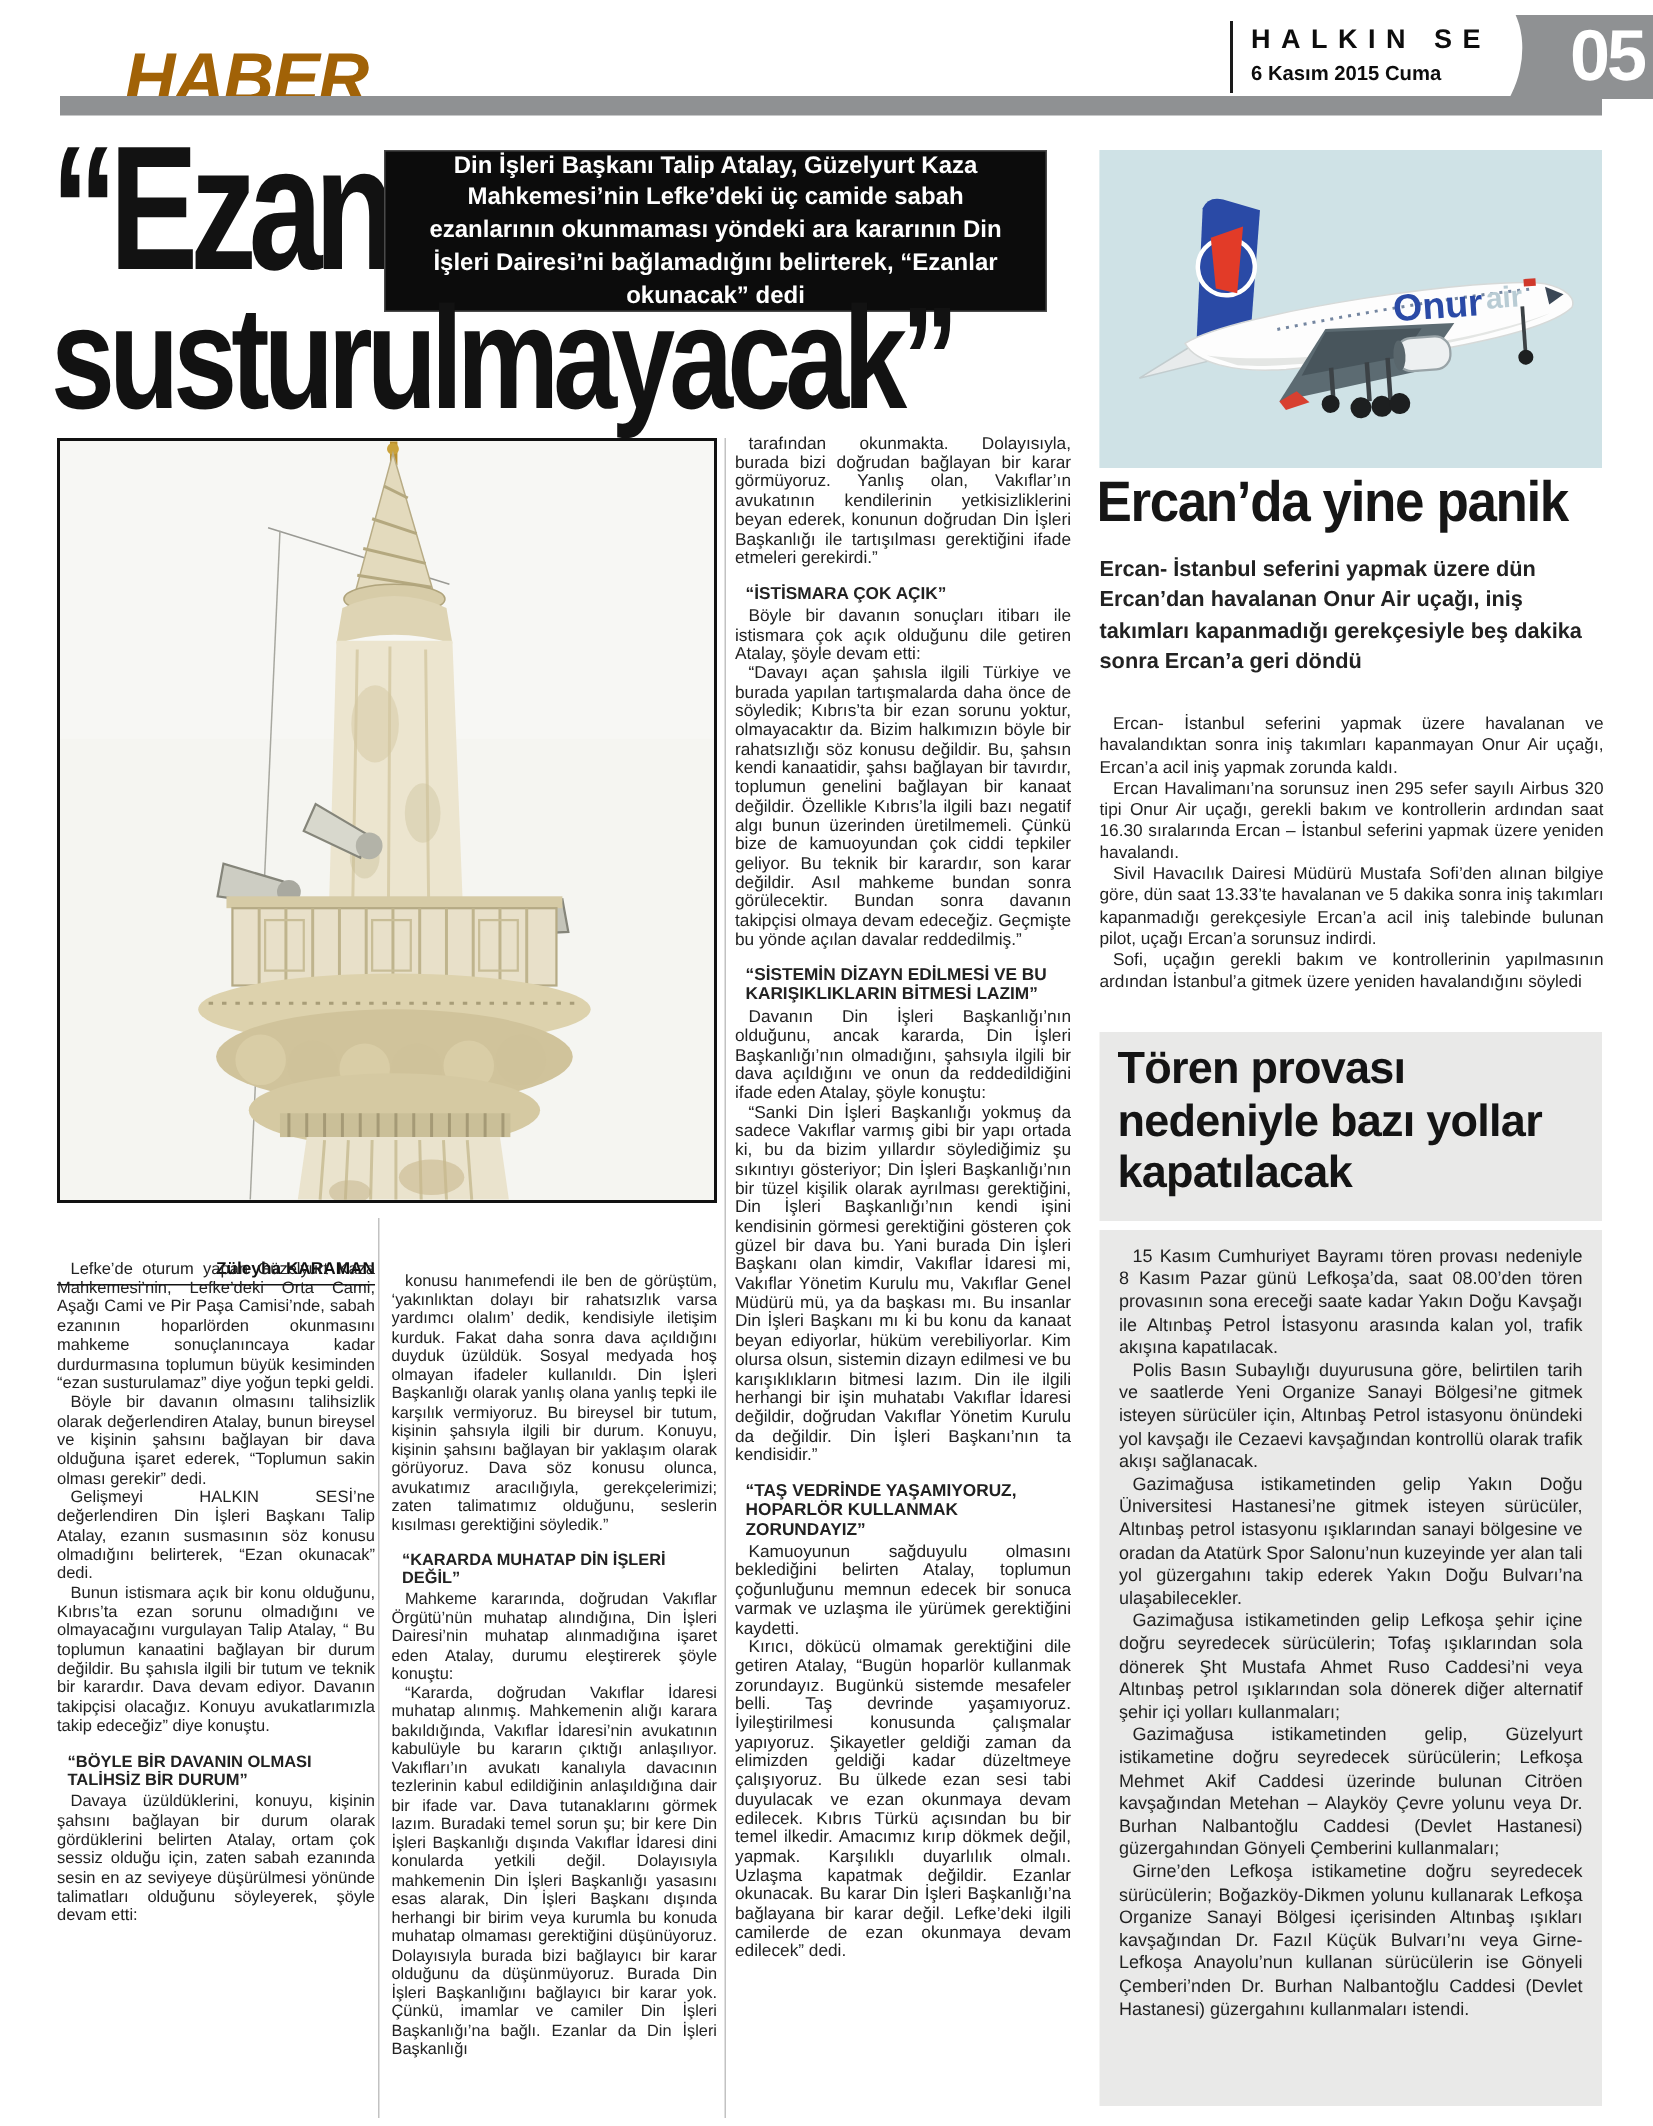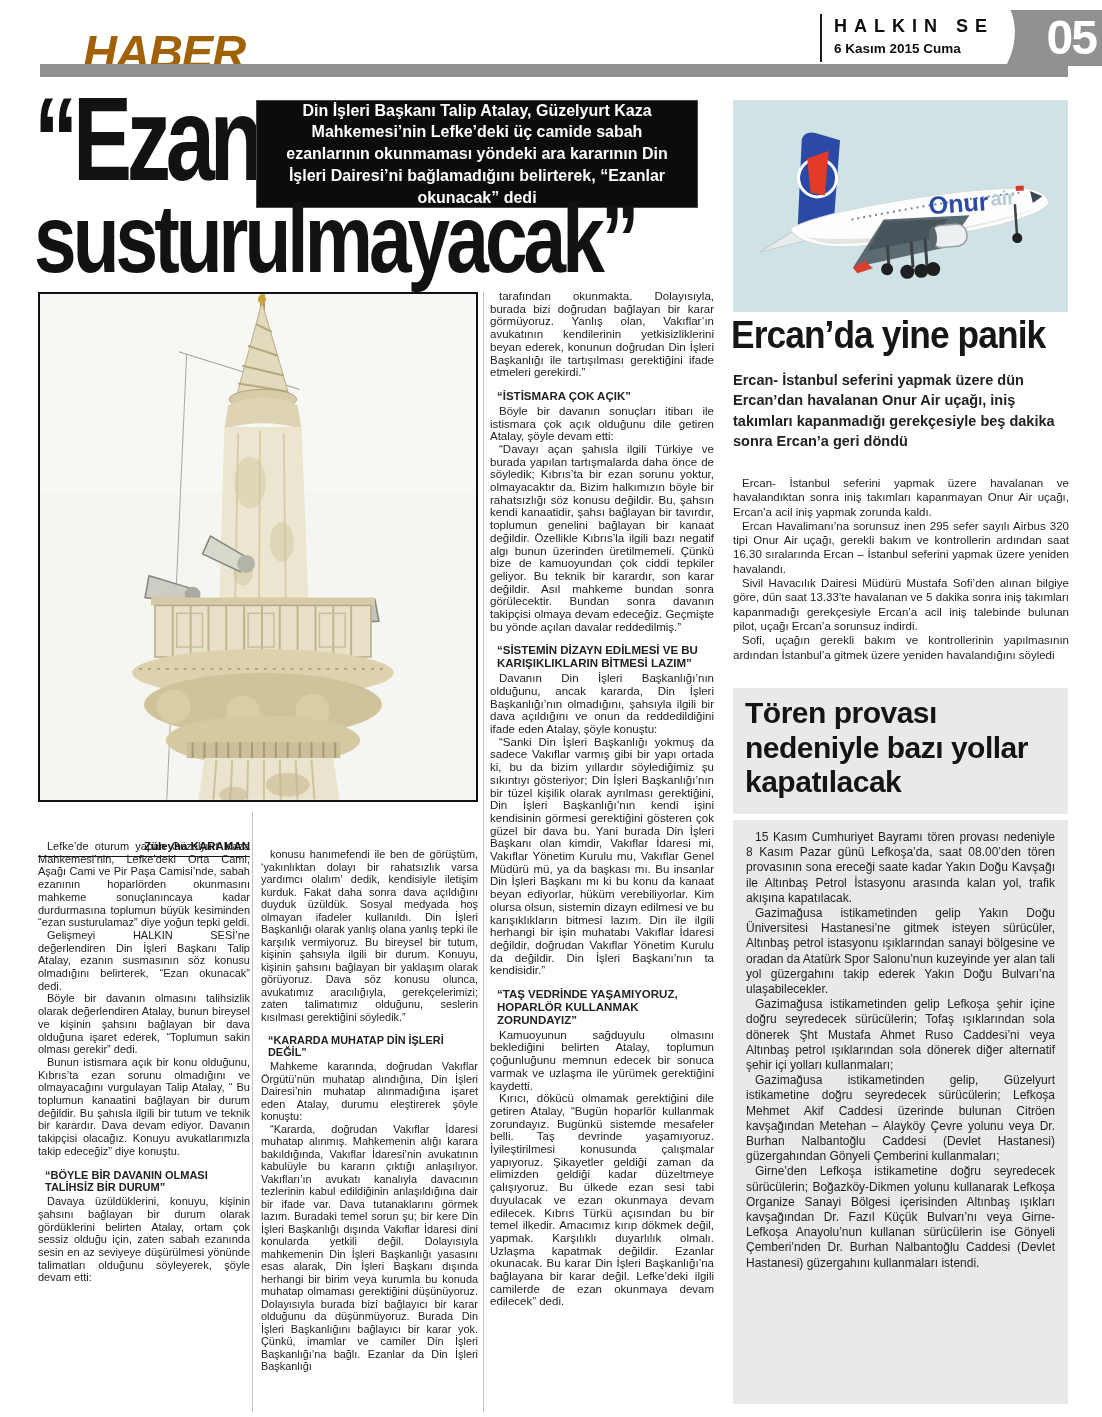--- a/index.html
+++ b/index.html
@@ -138,22 +138,22 @@
     </svg>
   </figure>
 
   <div class="abs caption-row">Züleyha KARAMAN</div>
 
   <div class="vrule vr1"></div>
   <div class="vrule vr2"></div>
 
   <div class="col col1">
     <div class="para">Lefke’de oturum yapan Güzelyurt Kaza Mahkemesi’nin, Lefke’deki Orta Cami, Aşağı Cami ve Pir Paşa Camisi’nde, sabah ezanının hoparlörden okunmasını mahkeme sonuçlanıncaya kadar durdurmasına toplumun büyük kesiminden “ezan susturulamaz” diye yoğun tepki geldi.</div>
+    <div class="para">Böyle bir davanın olmasını talihsizlik olarak değerlendiren Atalay, bunun bireysel ve kişinin şahsını bağlayan bir dava olduğuna işaret ederek, “Toplumun sakin olması gerekir” dedi.</div>
     <div class="para">Gelişmeyi HALKIN SESİ’ne değerlendiren Din İşleri Başkanı Talip Atalay, ezanın susmasının söz konusu olmadığını belirterek, “Ezan okunacak” dedi.</div>
-    <div class="para">Böyle bir davanın olmasını talihsizlik olarak değerlendiren Atalay, bunun bireysel ve kişinin şahsını bağlayan bir dava olduğuna işaret ederek, “Toplumun sakin olması gerekir” dedi.</div>
     <div class="para">Bunun istismara açık bir konu olduğunu, Kıbrıs’ta ezan sorunu olmadığını ve olmayacağını vurgulayan Talip Atalay, “ Bu toplumun kanaatini bağlayan bir durum değildir. Bu şahısla ilgili bir tutum ve teknik bir karardır. Dava devam ediyor. Davanın takipçisi olacağız. Konuyu avukatlarımızla takip edeceğiz” diye konuştu.</div>
     <div class="subhead">“BÖYLE BİR DAVANIN OLMASI TALİHSİZ BİR DURUM”</div>
     <div class="para">Davaya üzüldüklerini, konuyu, kişinin şahsını bağlayan bir durum olarak gördüklerini belirten Atalay, ortam çok sessiz olduğu için, zaten sabah ezanında sesin en az seviyeye düşürülmesi yönünde talimatları olduğunu söyleyerek, şöyle devam etti:</div>
   </div>
 
   <div class="col col2">
     <div class="para">konusu hanımefendi ile ben de görüştüm, ‘yakınlıktan dolayı bir rahatsızlık varsa yardımcı olalım’ dedik, kendisiyle iletişim kurduk. Fakat daha sonra dava açıldığını duyduk üzüldük. Sosyal medyada hoş olmayan ifadeler kullanıldı. Din İşleri Başkanlığı olarak yanlış olana yanlış tepki ile karşılık vermiyoruz. Bu bireysel bir tutum, kişinin şahsıyla ilgili bir durum. Konuyu, kişinin şahsını bağlayan bir yaklaşım olarak görüyoruz. Dava söz konusu olunca, avukatımız aracılığıyla, gerekçelerimizi; zaten talimatımız olduğunu, seslerin kısılması gerektiğini söyledik.”</div>
     <div class="subhead">“KARARDA MUHATAP DİN İŞLERİ DEĞİL”</div>
     <div class="para">Mahkeme kararında, doğrudan Vakıflar Örgütü’nün muhatap alındığına, Din İşleri Dairesi’nin muhatap alınmadığına işaret eden Atalay,  durumu eleştirerek şöyle konuştu:</div>
     <div class="para">“Kararda, doğrudan Vakıflar İdaresi muhatap alınmış. Mahkemenin alığı karara bakıldığında, Vakıflar İdaresi’nin avukatının kabulüyle bu kararın çıktığı anlaşılıyor. Vakıfları’ın avukatı kanalıyla davacının tezlerinin kabul edildiğinin anlaşıldığına dair bir ifade var. Dava tutanaklarını görmek lazım. Buradaki temel sorun şu; bir kere Din İşleri Başkanlığı dışında Vakıflar İdaresi dini konularda yetkili değil. Dolayısıyla mahkemenin Din İşleri Başkanlığı yasasını esas alarak, Din İşleri Başkanı dışında herhangi bir birim veya kurumla bu konuda muhatap olmaması gerektiğini düşünüyoruz. Dolayısıyla burada bizi bağlayıcı bir karar olduğunu da düşünmüyoruz. Burada Din İşleri Başkanlığını bağlayıcı bir karar yok. Çünkü, imamlar ve camiler Din İşleri Başkanlığı’na bağlı. Ezanlar da Din İşleri Başkanlığı</div>
@@ -220,19 +220,20 @@
     <div class="para">Ercan Havalimanı’na sorunsuz inen 295 sefer sayılı Airbus 320 tipi Onur Air uçağı, gerekli bakım ve kontrollerin ardından saat 16.30 sıralarında Ercan – İstanbul seferini yapmak üzere yeniden havalandı.</div>
     <div class="para">Sivil Havacılık Dairesi Müdürü Mustafa Sofi’den alınan bilgiye göre, dün saat 13.33’te havalanan ve 5 dakika sonra iniş takımları kapanmadığı gerekçesiyle Ercan’a acil iniş talebinde bulunan pilot, uçağı Ercan’a sorunsuz indirdi.</div>
     <div class="para">Sofi, uçağın gerekli bakım ve kontrollerinin yapılmasının ardından İstanbul’a gitmek üzere yeniden havalandığını söyledi</div>
   </div>
 
   <section class="abs toren-hl-box">
     <h2 class="toren-hl">Tören provası nedeniyle bazı yollar kapatılacak</h2>
   </section>
   <section class="abs toren-body">
     <div class="para">15 Kasım Cumhuriyet Bayramı tören provası nedeniyle 8 Kasım Pazar günü Lefkoşa’da, saat 08.00’den tören provasının sona ereceği saate kadar Yakın Doğu Kavşağı ile Altınbaş Petrol İstasyonu arasında kalan yol, trafik akışına kapatılacak.</div>
+    <div class="para">Polis Basın Subaylığı duyurusuna göre, belirtilen tarih ve saatlerde Yeni Organize Sanayi Bölgesi’ne gitmek isteyen sürücüler için, Altınbaş Petrol istasyonu önündeki yol kavşağı ile Cezaevi kavşağından kontrollü olarak trafik akışı sağlanacak.</div>
     <div class="para">Gazimağusa istikametinden gelip Yakın Doğu Üniversitesi Hastanesi’ne gitmek isteyen sürücüler, Altınbaş petrol istasyonu ışıklarından sanayi bölgesine ve oradan da Atatürk Spor Salonu’nun kuzeyinde yer alan tali yol güzergahını takip ederek Yakın Doğu Bulvarı’na ulaşabilecekler.</div>
     <div class="para">Gazimağusa istikametinden gelip Lefkoşa şehir içine doğru seyredecek sürücülerin; Tofaş ışıklarından sola dönerek Şht Mustafa Ahmet Ruso Caddesi’ni veya Altınbaş petrol ışıklarından sola dönerek diğer alternatif şehir içi yolları kullanmaları;</div>
     <div class="para">Gazimağusa istikametinden gelip, Güzelyurt istikametine doğru seyredecek sürücülerin; Lefkoşa Mehmet Akif Caddesi üzerinde bulunan Citröen kavşağından Metehan – Alayköy Çevre yolunu veya Dr. Burhan Nalbantoğlu Caddesi (Devlet Hastanesi) güzergahından Gönyeli Çemberini kullanmaları;</div>
     <div class="para">Girne’den Lefkoşa istikametine doğru seyredecek sürücülerin; Boğazköy-Dikmen yolunu kullanarak Lefkoşa Organize Sanayi Bölgesi içerisinden Altınbaş ışıkları kavşağından Dr. Fazıl Küçük Bulvarı’nı veya Girne-Lefkoşa Anayolu’nun kullanan sürücülerin ise Gönyeli Çemberi’nden Dr. Burhan Nalbantoğlu Caddesi (Devlet Hastanesi) güzergahını kullanmaları istendi.</div>
   </section>
 
 </div>
 
 </body></html>

